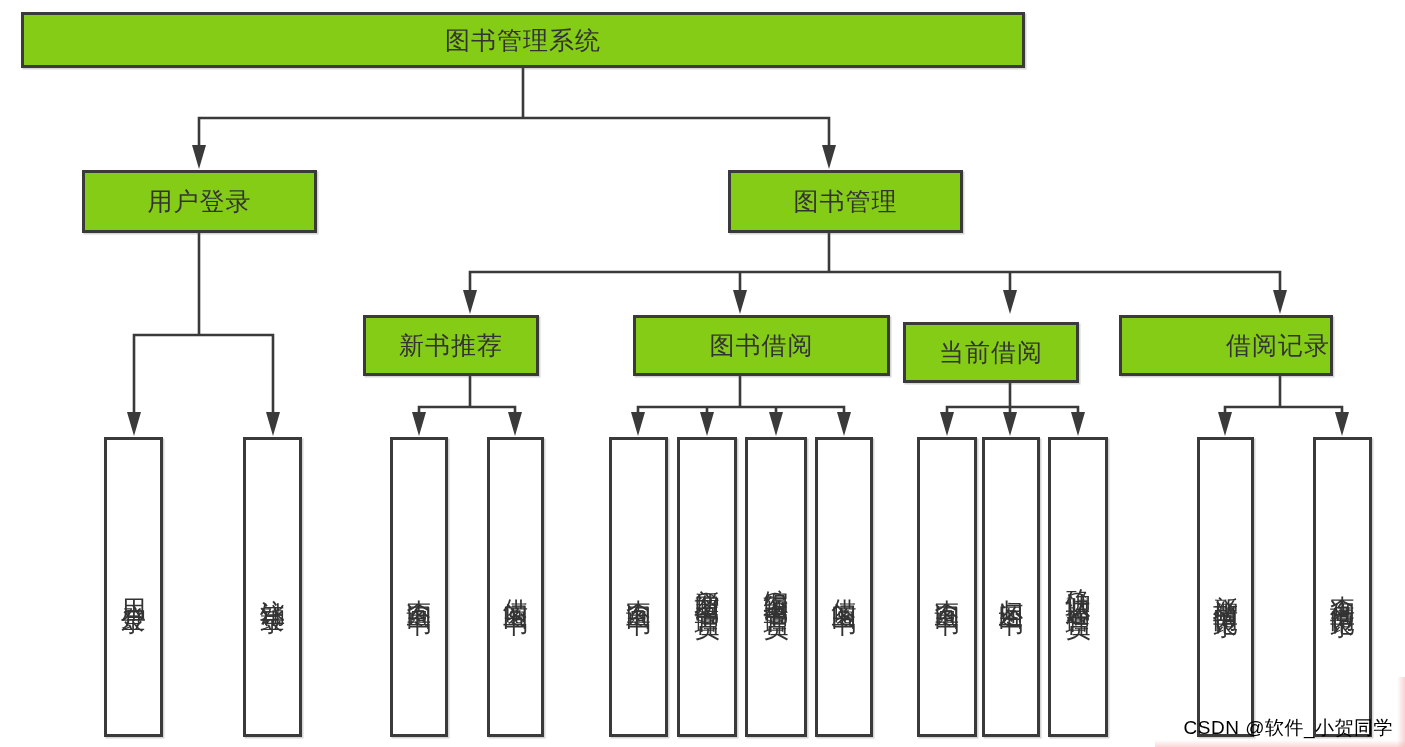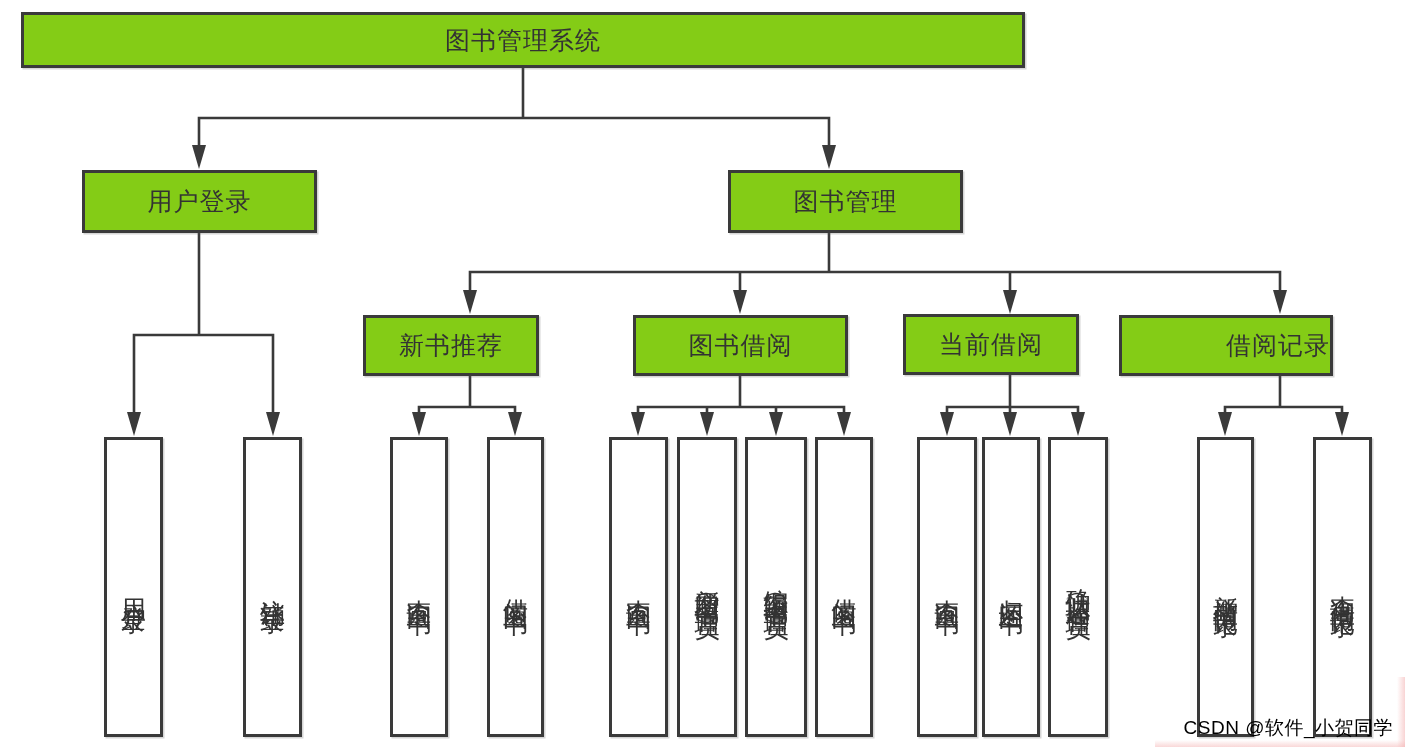--- a/index.html
+++ b/index.html
@@ -133,24 +133,24 @@
   <div class="hbox" style="left:82px; top:170px; width:235px; height:63px;">
     <span>用户登录</span>
   </div>
   <div class="hbox" style="left:712px; top:170px; width:235px; height:63px;margin-left:16px;">
     <span>图书管理</span>
   </div>
 
   <div class="hbox" style="left:363px; top:315px; width:176px; height:61px;">
     <span>新书推荐</span>
   </div>
-  <div class="hbox" style="left:633px; top:315px; width:215px; height:61px;">
+  <div class="hbox" style="left:633px; top:315px; width:257px; height:61px;">
     <span>图书借阅</span>
   </div>
-  <div class="hbox" style="left:903px; top:314px; width:176px; height:61px;">
+  <div class="hbox" style="left:903px; top:322px; width:176px; height:61px;">
     <span>当前借阅</span>
   </div>
   <div class="hbox" style="left:1119px; top:315px; width:214px; height:61px;justify-content:flex-end;">
     <span>借阅记录</span>
   </div>
 
   <div class="vbox" style="left:104px; width:59px;">
     <span class="vtext">用户登录</span>
   </div>
   <div class="vbox" style="left:243px; width:59px;">

